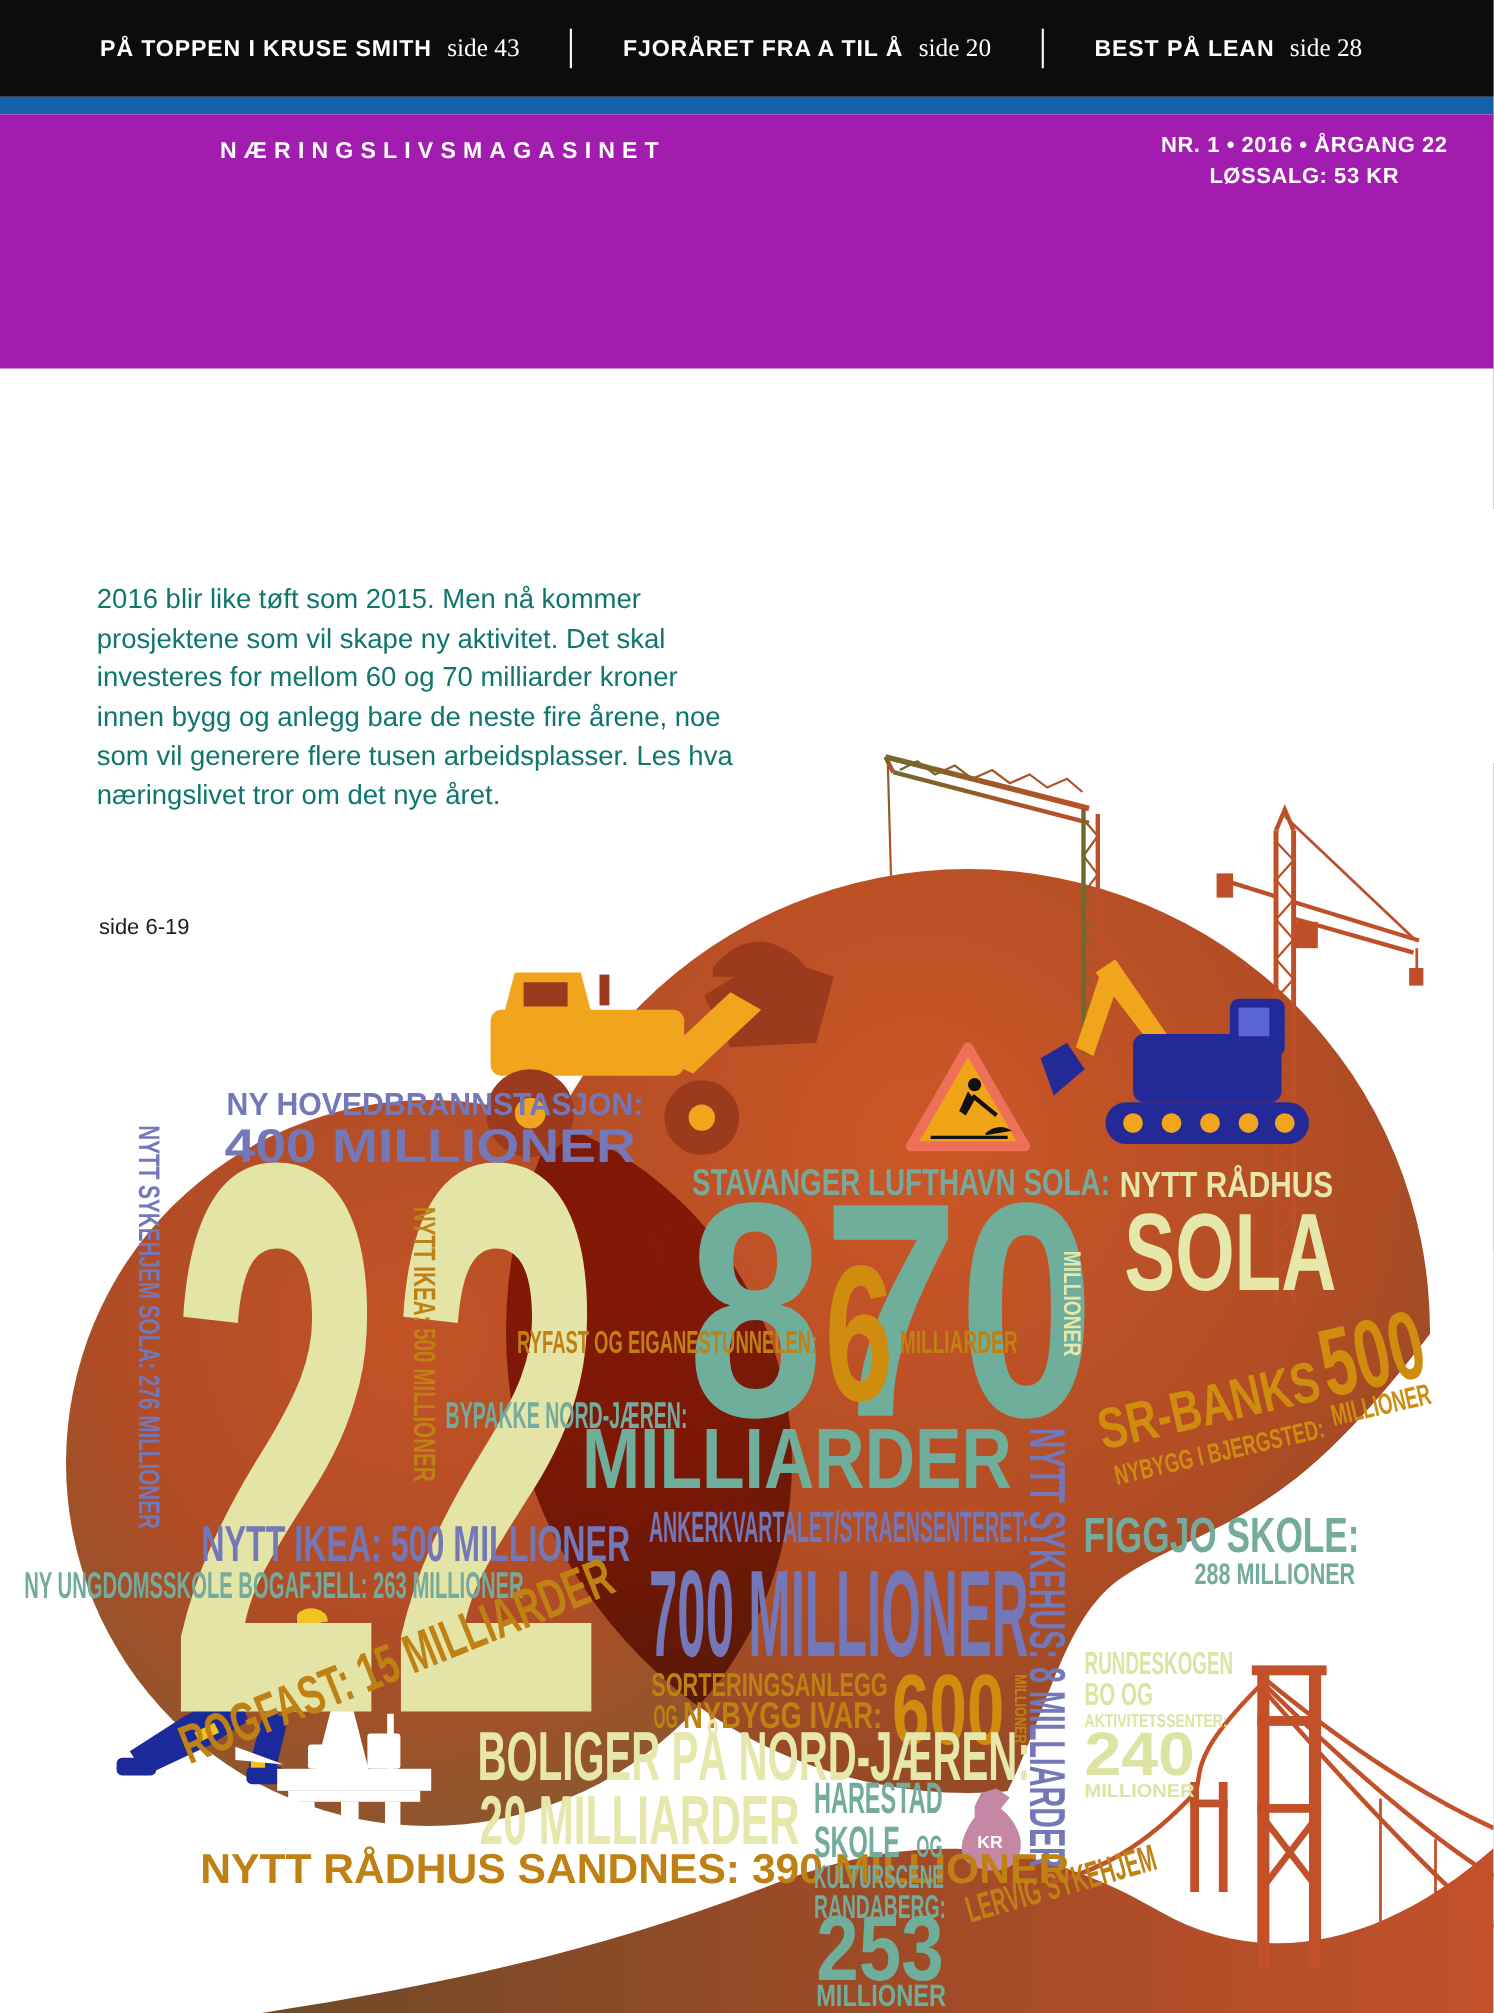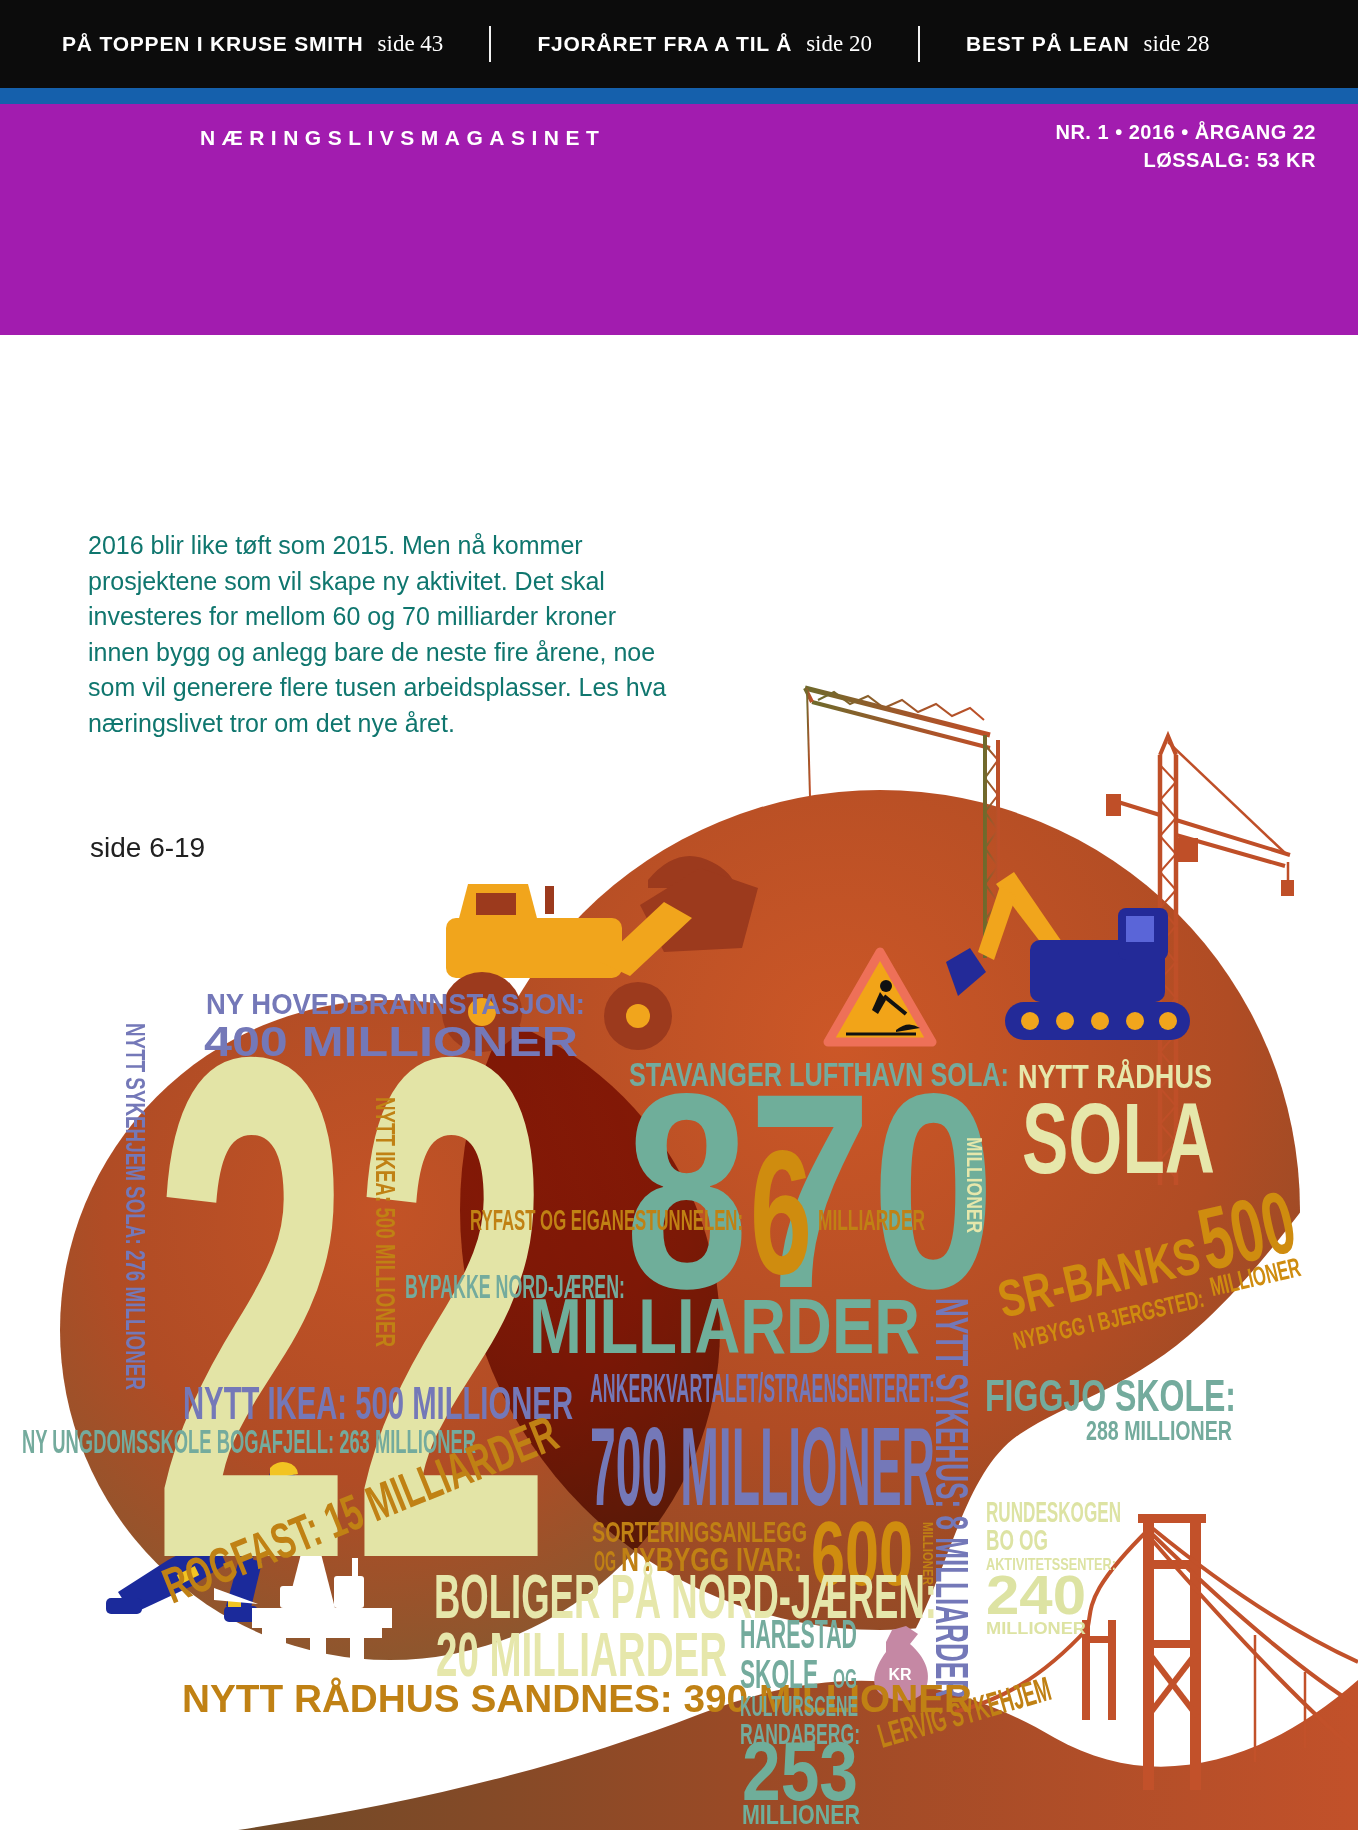--- a/index.html
+++ b/index.html
@@ -1,37 +1,37 @@
 <!DOCTYPE html>
 <html><head>
 <meta charset="utf-8">
 <style>
   html,body{margin:0;padding:0;background:#888;}
   .page{position:relative;width:1358px;height:1830px;background:#ffffff;overflow:hidden;
         font-family:"Liberation Sans",sans-serif;}
   
   .topbar{position:absolute;left:0;top:0;width:1358px;height:88px;background:#0c0c0c;
-          display:flex;align-items:center;padding-left:62px;gap:46px;box-sizing:border-box;}
+          display:flex;align-items:center;padding-left:91px;gap:46px;box-sizing:border-box;}
   .tb-item{display:flex;align-items:baseline;gap:14px;white-space:nowrap;}
   .tb-title{color:#fff;font-weight:bold;font-size:21px;letter-spacing:.8px;}
   .tb-page{color:#fff;font-family:"Liberation Serif",serif;font-size:23px;}
   .tb-div{width:2px;height:36px;background:#fff;opacity:.95;}
   .stripe{position:absolute;left:0;top:88px;width:1358px;height:16px;background:#1560ac;}
   
   .masthead{position:absolute;left:0;top:104px;width:1358px;height:231px;background:#a21caf;overflow:hidden;}
   .kicker{position:absolute;left:200px;top:22px;color:#fff;font-size:21px;font-weight:bold;letter-spacing:6.5px;}
   .mag-title{position:absolute;left:46px;top:118px;color:#fff;font-family:"Liberation Serif",serif;
              font-weight:bold;font-size:232px;line-height:.62;letter-spacing:-7px;}
   .issue{position:absolute;right:42px;top:14px;color:#fff;font-size:20px;font-weight:bold;
-         text-align:right;line-height:1.4;letter-spacing:.5px;}
+         text-align:center;line-height:1.4;letter-spacing:.5px;}
   
   .headline{position:absolute;left:84px;top:408px;font-size:77px;font-weight:bold;color:#161616;
             letter-spacing:-6px;white-space:nowrap;}
   .intro{position:absolute;left:88px;top:528px;width:592px;font-size:25px;line-height:1.42;color:#0f766e;}
-  .pageref{position:absolute;left:90px;top:832px;font-size:28px;color:#202020;}
+  .pageref{position:absolute;left:90px;top:832px;font-size:20px;color:#202020;}
   svg{position:absolute;left:0;top:0;}
   svg text{font-family:"Liberation Sans",sans-serif;font-weight:bold;}
   .purple{fill:#7478b8}.teal{fill:#74ab9d}.tealBig{fill:#6fae9a}.gold{fill:#c08114}
   .goldB{fill:#cf8c0f}.py{fill:#e6e7ab}.pg{fill:#dde3a3}.y22{fill:#e3e4a6}
 </style>
 </head>
 <body>
 
 <div class="page">
 

